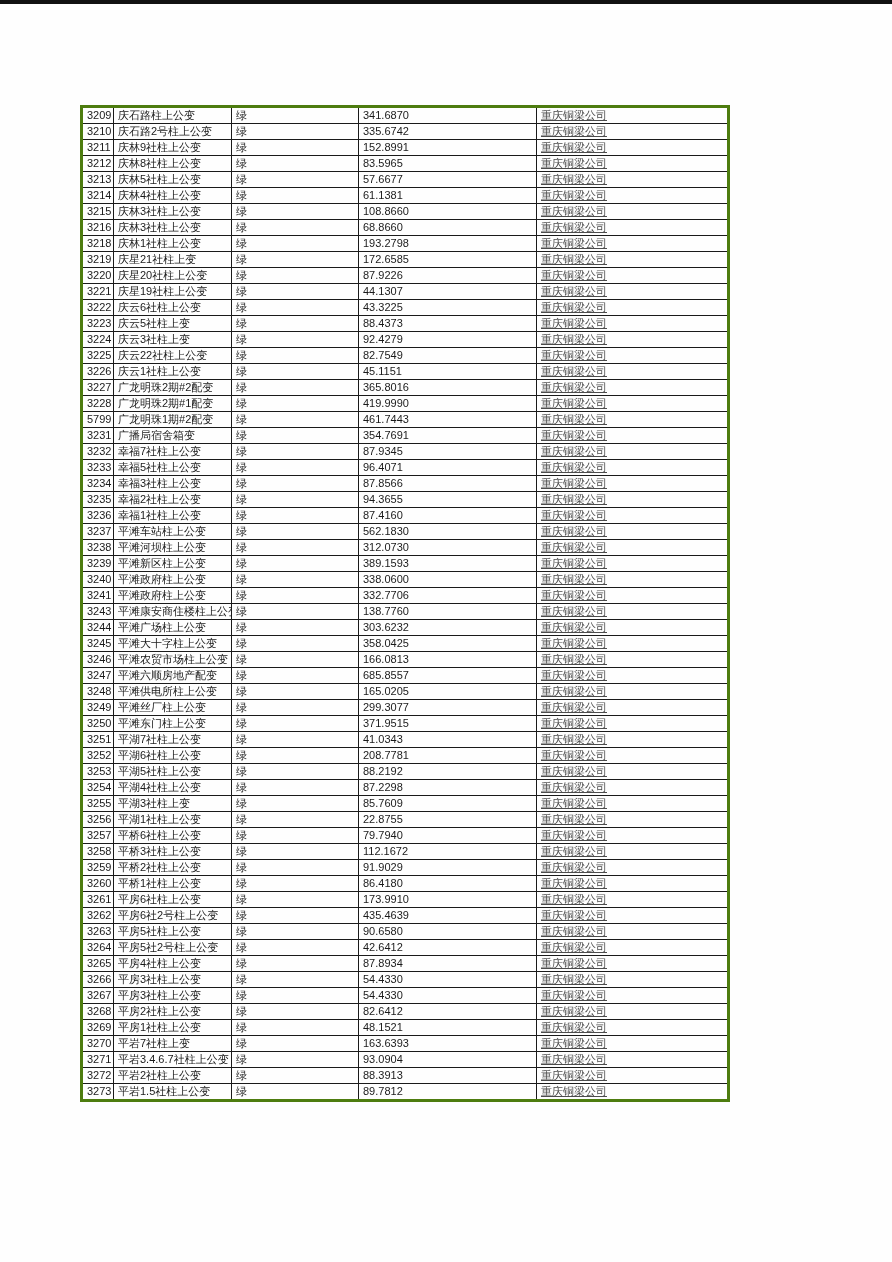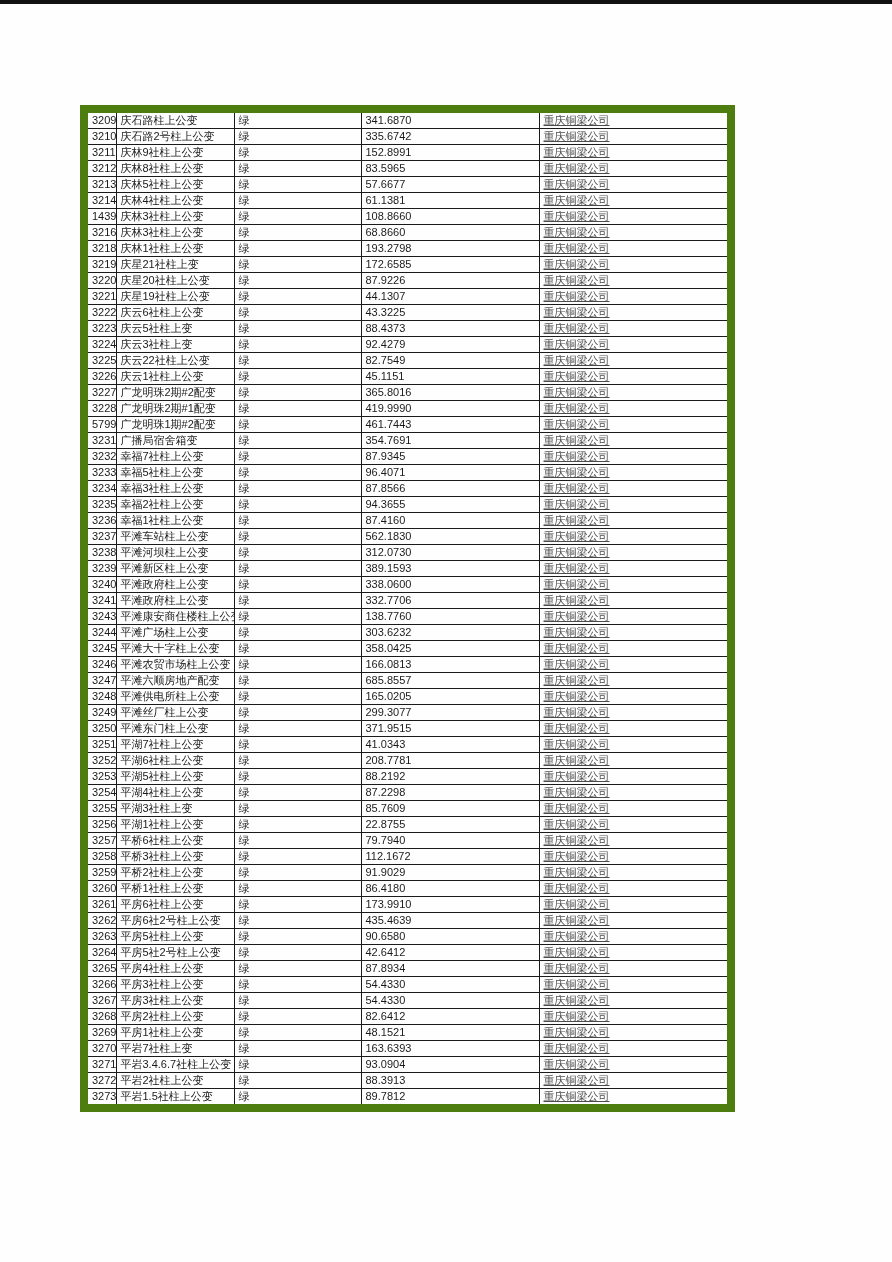--- a/index.html
+++ b/index.html
@@ -23,21 +23,21 @@
     height: 4px;
     background: #111111;
   }
   table.data-table {
     position: absolute;
     left: 80px;
     top: 105px;
     width: 647px;
     border-collapse: collapse;
     table-layout: fixed;
-    border: 8px solid #4d7c0f;
+    border: 3px solid #4d7c0f;
     font-size: 11px;
     color: #1a1a1a;
   }
   table.data-table td {
     border: 1px solid #1a1a1a;
     height: 15px;
     padding: 0 0 0 4px;
     vertical-align: middle;
     white-space: nowrap;
     overflow: hidden;
@@ -103,21 +103,21 @@
           <td class="company">重庆铜梁公司</td>
         </tr>
         <tr>
           <td>3214</td>
           <td>庆林4社柱上公变</td>
           <td>绿</td>
           <td>61.1381</td>
           <td class="company">重庆铜梁公司</td>
         </tr>
         <tr>
-          <td>1439</td>
+          <td>3215</td>
           <td>庆林3社柱上公变</td>
           <td>绿</td>
           <td>108.8660</td>
           <td class="company">重庆铜梁公司</td>
         </tr>
         <tr>
           <td>3216</td>
           <td>庆林3社柱上公变</td>
           <td>绿</td>
           <td>68.8660</td>

